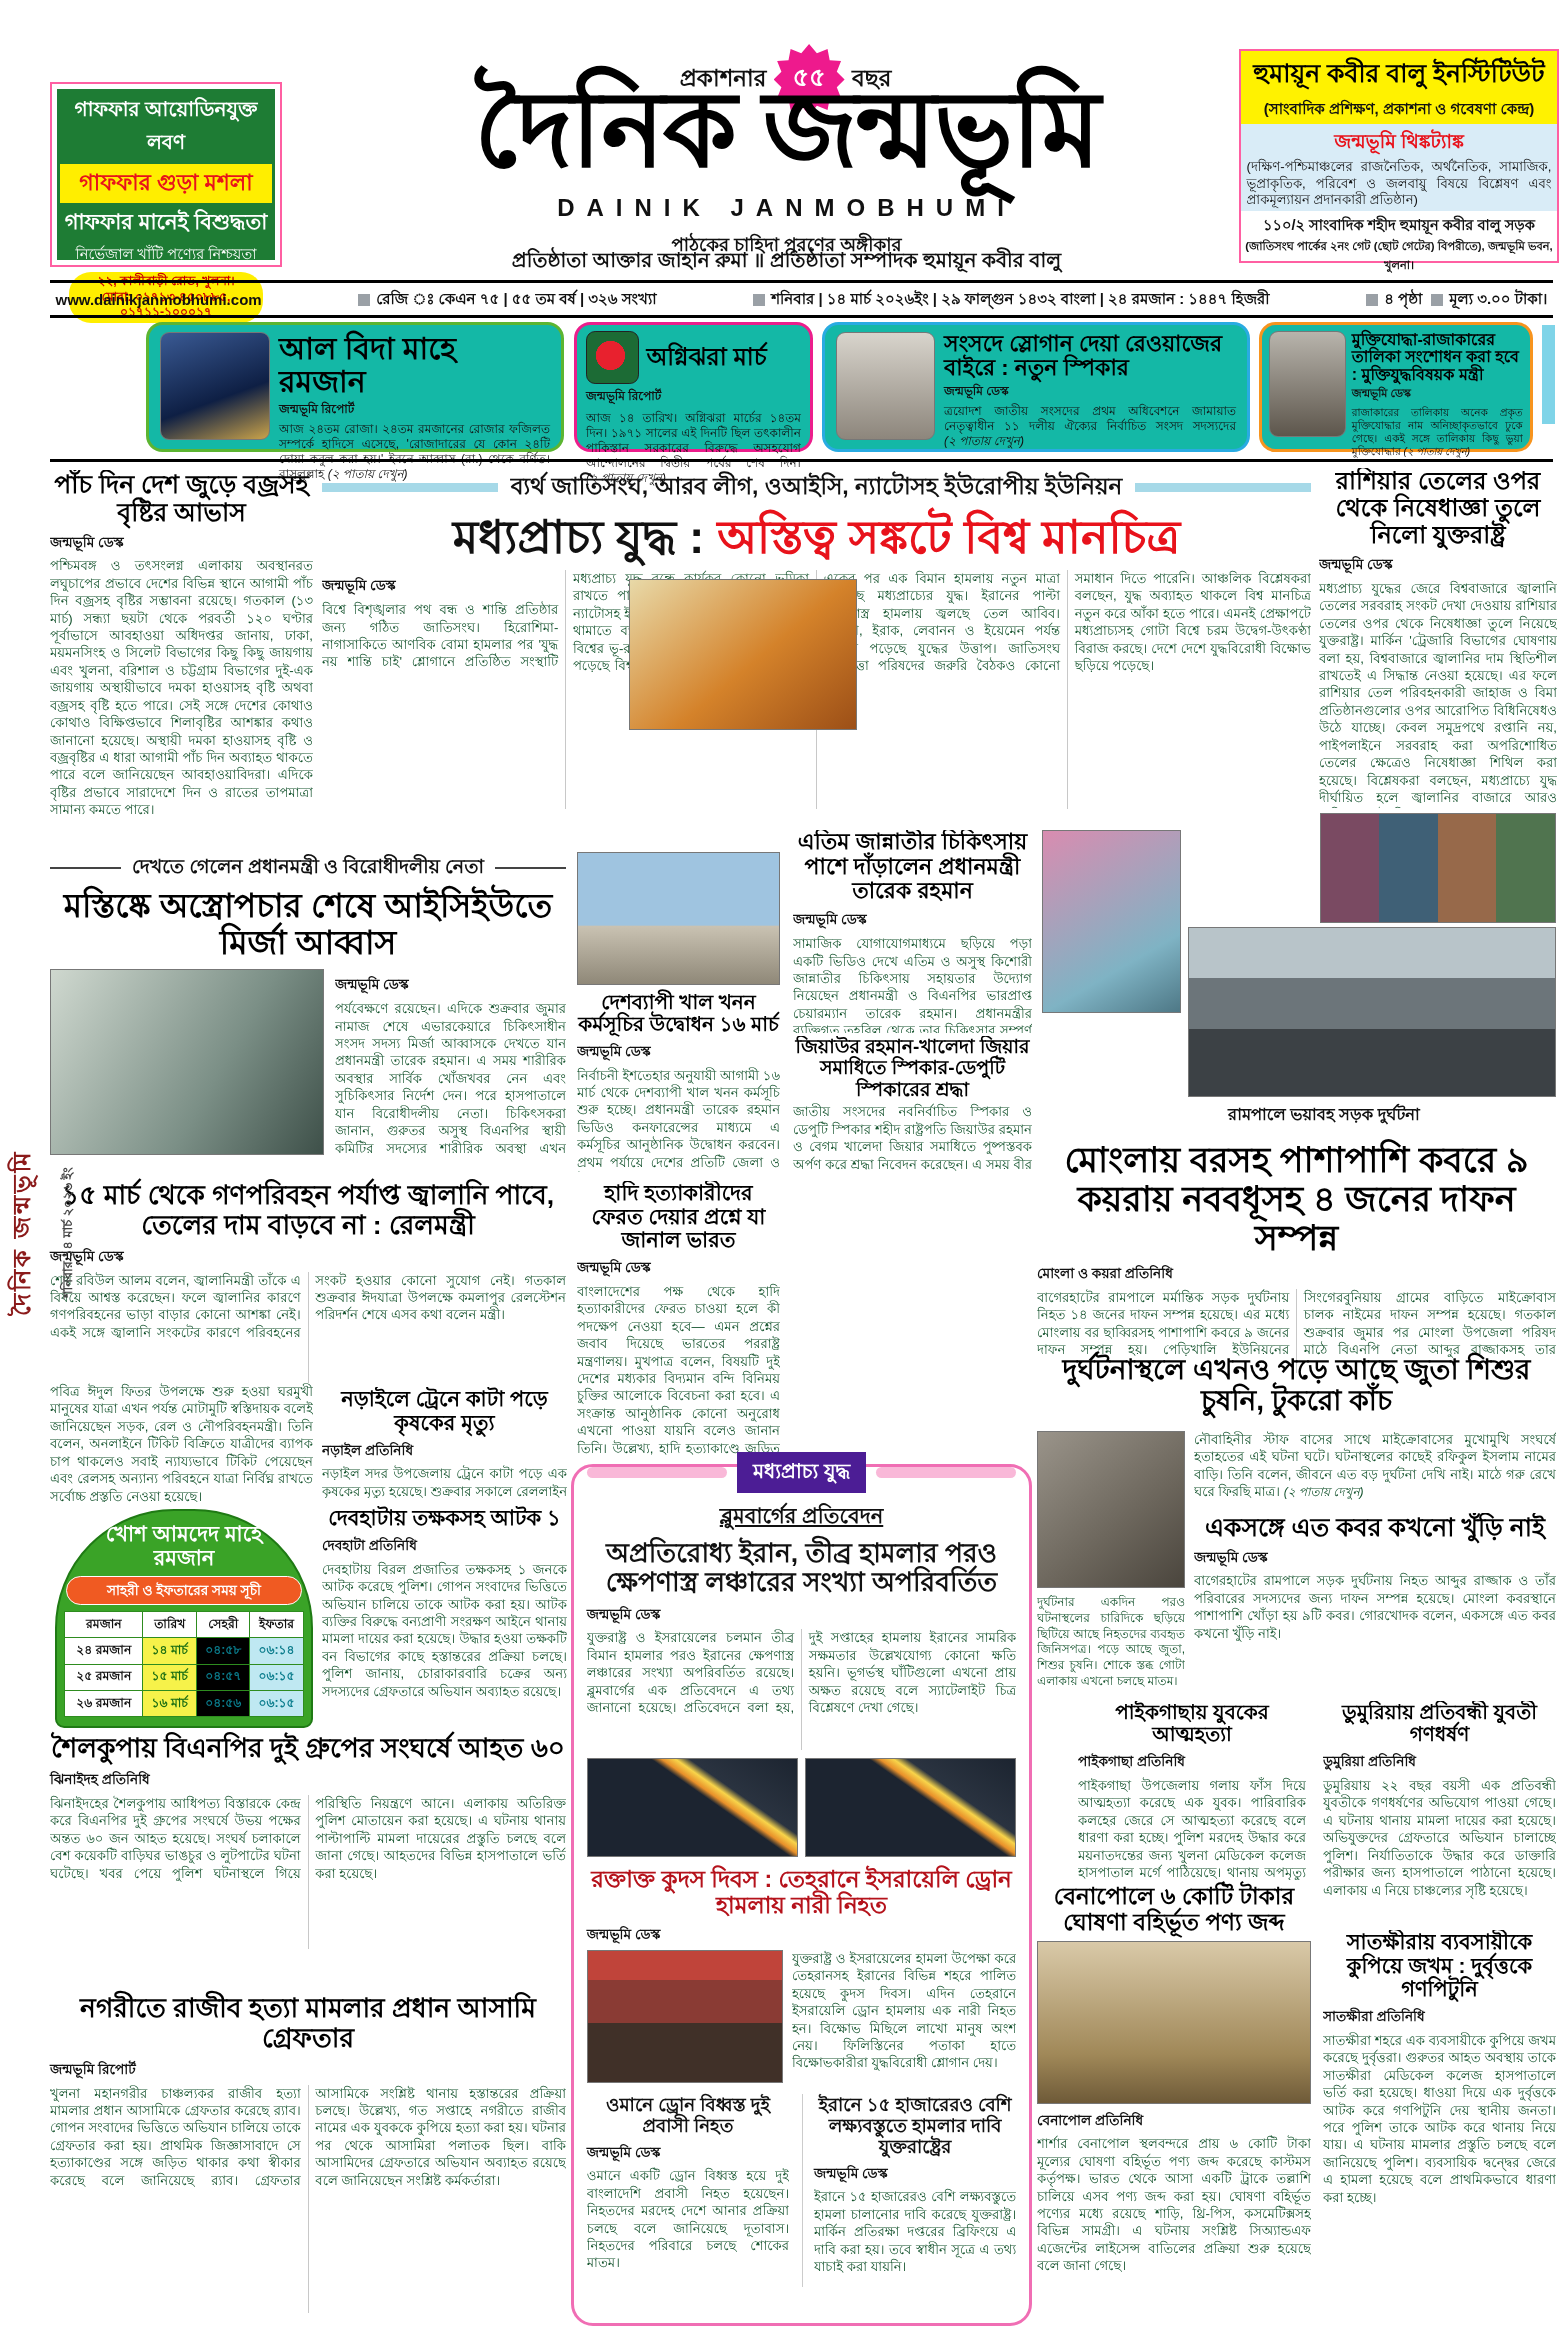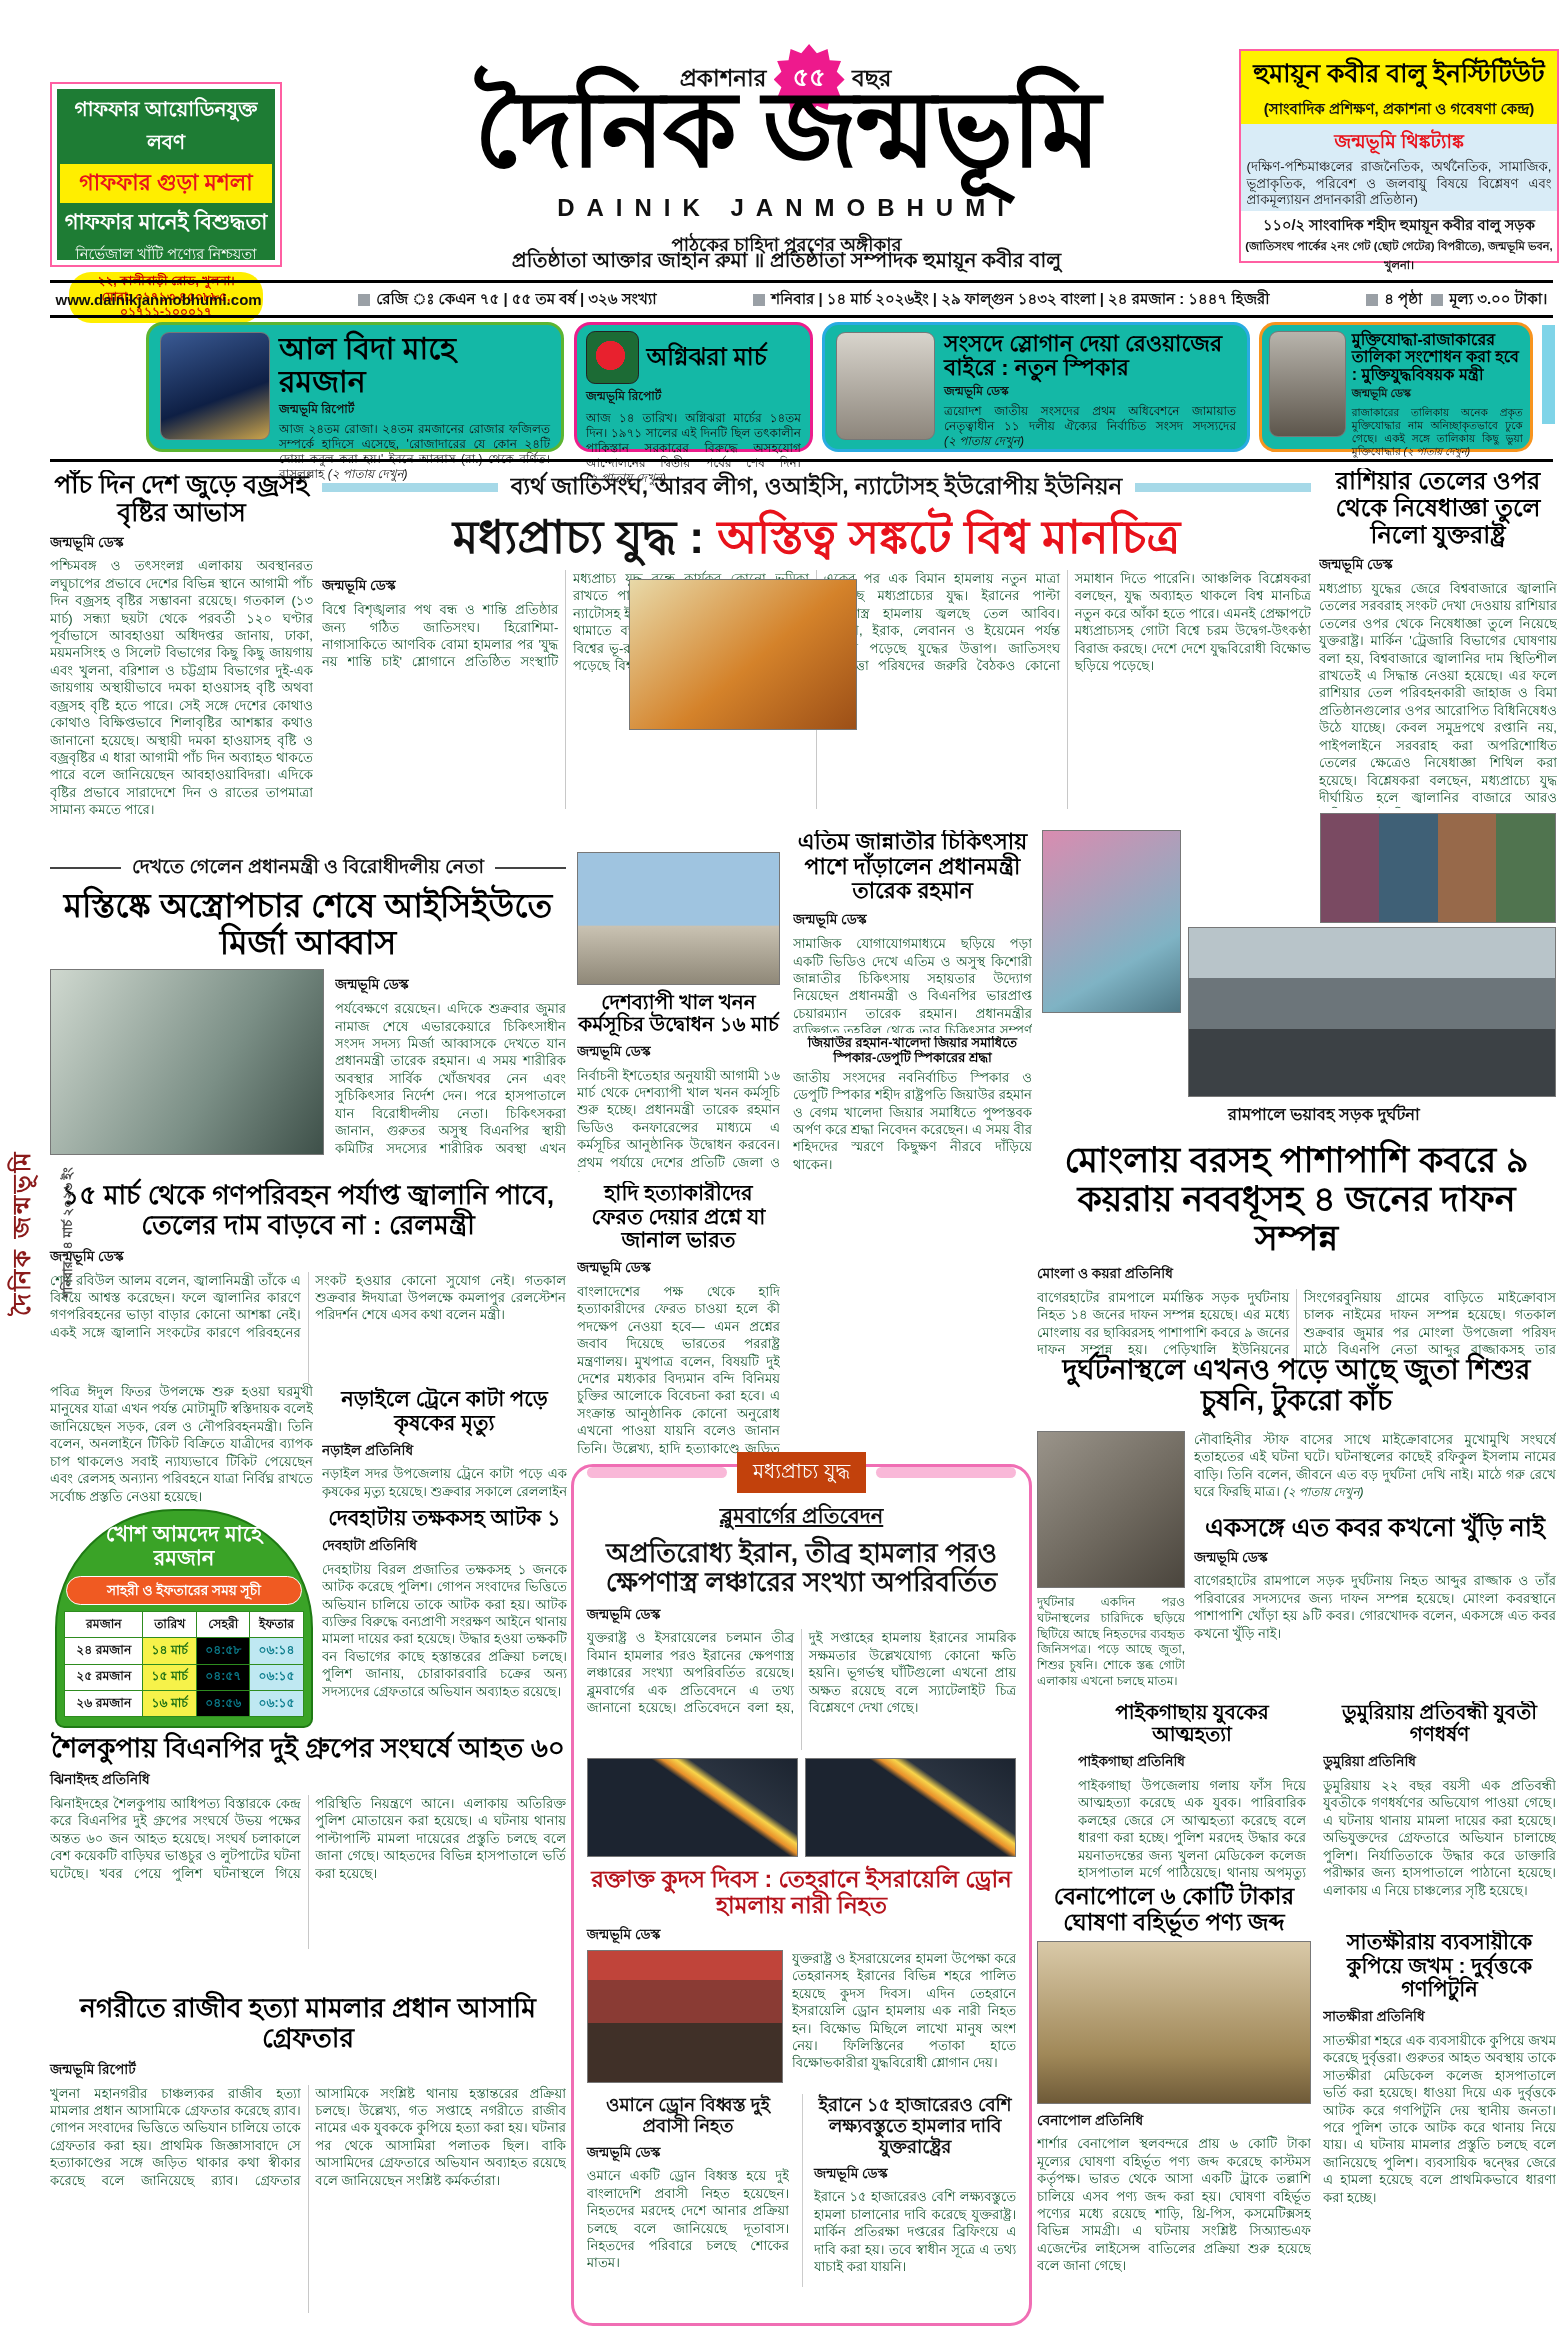--- a/index.html
+++ b/index.html
@@ -82,21 +82,21 @@
   .img-warehouse{background:linear-gradient(180deg,#d9c9a8,#a08858 70%,#6e5a38);}
   .mini-kicker{display:flex;align-items:center;gap:11px;}
   .mini-kicker .kb{height:1.8px;background:#444;flex:1;}
   .mini-kicker .kt{font-weight:bold;font-size:19px;white-space:nowrap;}
 
   
   .warbox{left:571px;top:1464px;width:461px;height:862px;border:3.7px solid #f06eb4;border-radius:22px;
           box-sizing:border-box;padding:0 12.8px 9.1px;background:#fff;}
   .war-badge-row{display:flex;align-items:center;gap:9.1px;margin-top:-14.6px;}
   .war-bar{height:11px;background:#f9b8d8;flex:1;border-radius:5.5px;}
-  .war-badge{background:#c2410c;color:#fff;font-weight:normal;font-size:20px;padding:3.7px 16.4px;}
+  .war-badge{background:#4c1d95;color:#fff;font-weight:bold;font-size:20px;padding:3.7px 16.4px;}
   .war-kicker{text-align:center;font-weight:bold;font-size:21px;text-decoration:underline;margin-top:7.3px;}
   .war-hl{font-size:26.5px;font-weight:900;text-align:center;line-height:1.12;margin-top:3.7px;}
   .quds-hl{font-size:23px;font-weight:900;text-align:center;line-height:1.15;color:#b5121b;margin-top:9.1px;}
   .sub-hl{font-size:18.3px;font-weight:bold;text-align:center;line-height:1.15;}
 
   
   .ramadan{left:55px;top:1509px;width:258px;height:219px;background:#3aa327;border:2.7px solid #1f7a14;
            border-radius:119px 119px 9.1px 9.1px;box-sizing:border-box;padding:11px 7.3px 7.3px;text-align:center;}
   .rm-title{color:#fff;font-weight:900;font-size:21px;line-height:1.15;width:70%;margin:0 auto;}
   .rm-pill{background:#f05a22;color:#fff;font-weight:bold;font-size:13.7px;border:1.8px solid #fff;
@@ -253,21 +253,21 @@
   </div>
 
   <div class="abs clip" style="left:793px;top:830px;width:239px;height:203px;">
     <div class="hl" style="font-size:22px;">এতিম জান্নাতীর চিকিৎসায় পাশে দাঁড়ালেন প্রধানমন্ত্রী তারেক রহমান</div>
     <div class="by">জন্মভূমি ডেস্ক</div>
     <div class="bd">সামাজিক যোগাযোগমাধ্যমে ছড়িয়ে পড়া একটি ভিডিও দেখে এতিম ও অসুস্থ কিশোরী জান্নাতীর চিকিৎসায় সহায়তার উদ্যোগ নিয়েছেন প্রধানমন্ত্রী ও বিএনপির ভারপ্রাপ্ত চেয়ারম্যান তারেক রহমান। প্রধানমন্ত্রীর ব্যক্তিগত তহবিল থেকে তার চিকিৎসার সম্পূর্ণ ব্যয়ভার বহনের ঘোষণা দেওয়া হয়েছে। সংশ্লিষ্টদের দ্রুত প্রয়োজনীয় ব্যবস্থা নেওয়ার নির্দেশও দিয়েছেন তিনি।</div>
   </div>
   <div class="abs photo img-jannati" style="left:1042px;top:830px;width:139px;height:183px;"></div>
 
   <div class="abs clip" style="left:793px;top:1036px;width:239px;height:137px;">
-    <div class="hl" style="font-size:13px;">জিয়াউর রহমান-খালেদা জিয়ার সমাধিতে স্পিকার-ডেপুটি স্পিকারের শ্রদ্ধা</div>
+    <div class="hl" style="font-size:19px;">জিয়াউর রহমান-খালেদা জিয়ার সমাধিতে স্পিকার-ডেপুটি স্পিকারের শ্রদ্ধা</div>
     <div class="bd" style="margin-top:3.7px;">জাতীয় সংসদের নবনির্বাচিত স্পিকার ও ডেপুটি স্পিকার শহীদ রাষ্ট্রপতি জিয়াউর রহমান ও বেগম খালেদা জিয়ার সমাধিতে পুষ্পস্তবক অর্পণ করে শ্রদ্ধা নিবেদন করেছেন। এ সময় বীর শহিদদের স্মরণে কিছুক্ষণ নীরবে দাঁড়িয়ে থাকেন।</div>
   </div>
 
   <div class="abs photo img-crowd" style="left:1188px;top:927px;width:368px;height:170px;"></div>
   <div class="abs caption" style="left:1140px;top:1102px;width:368px;">রামপালে ভয়াবহ সড়ক দুর্ঘটনা</div>
 
   <div class="abs" style="left:50px;top:1181px;width:516px;">
     <div class="hl" style="font-size:26.5px;">১৫ মার্চ থেকে গণপরিবহন পর্যাপ্ত জ্বালানি পাবে, তেলের দাম বাড়বে না : রেলমন্ত্রী</div>
     <div class="by">জন্মভূমি ডেস্ক</div>
     <div class="cols2 clip" style="height:111px;">

